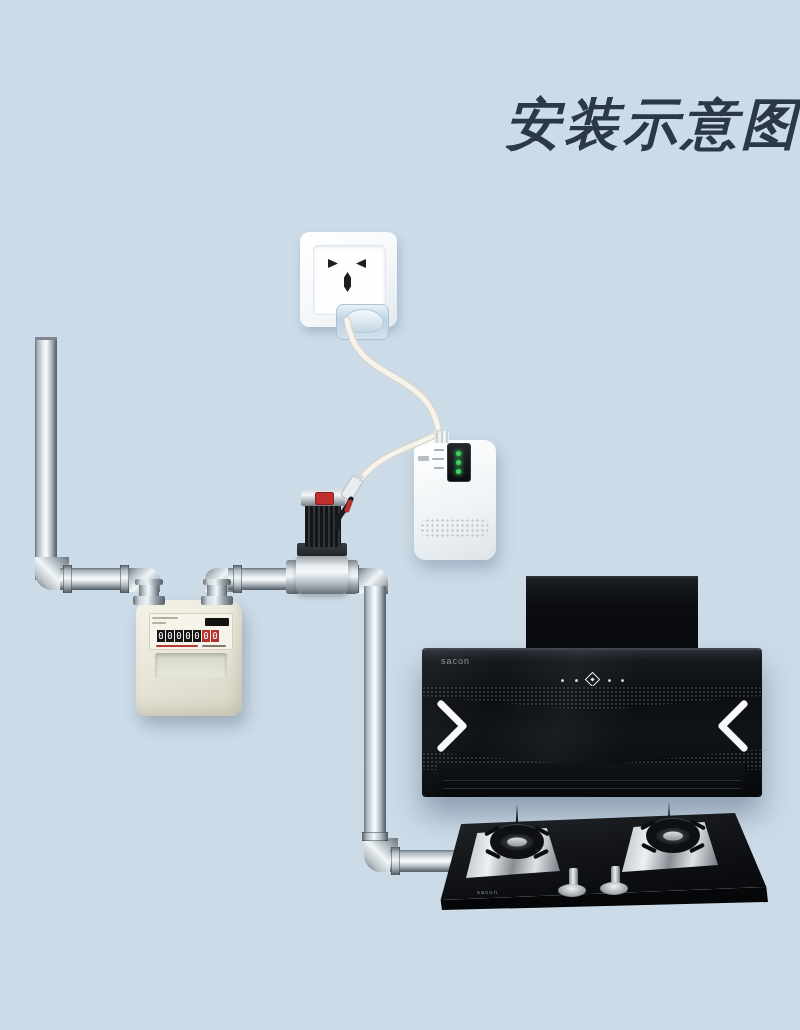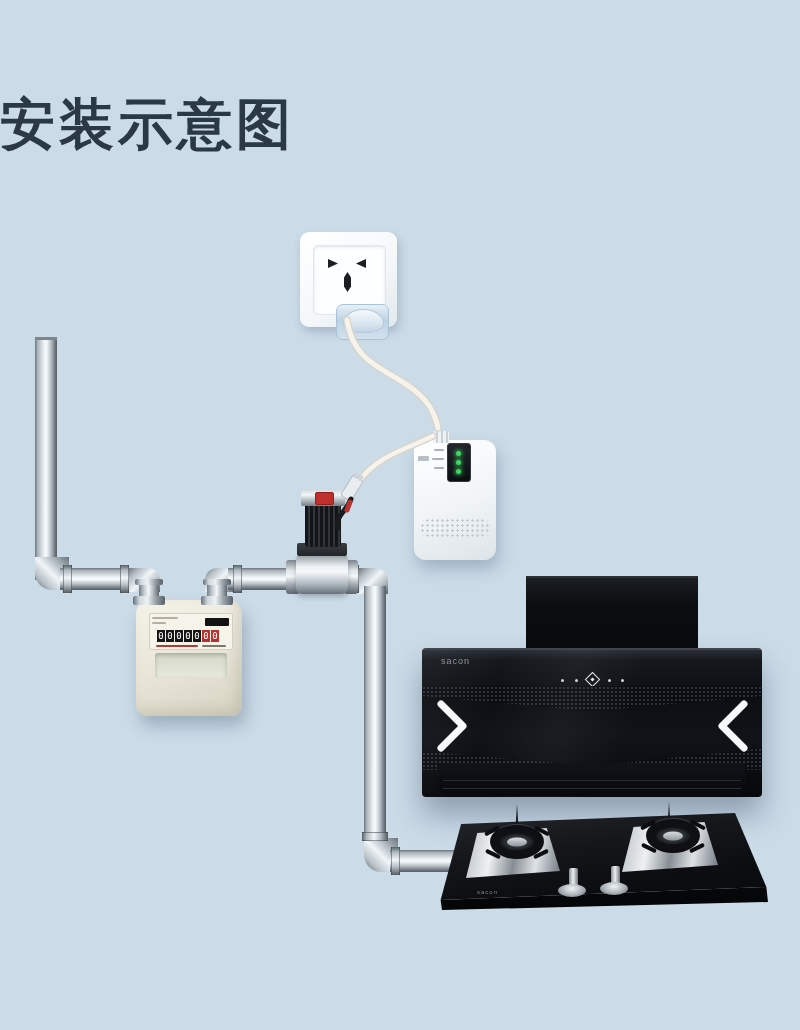--- a/index.html
+++ b/index.html
@@ -1,20 +1,20 @@
 <!DOCTYPE html>
 <html><head>
 <meta charset="utf-8">
 <style>
   html,body{margin:0;padding:0;}
   .stage{position:relative;width:800px;height:1030px;background:#ccdbe8;overflow:hidden;
          font-family:"Liberation Sans", sans-serif;}
   
-  .title{position:absolute;top:88px;left:0;width:800px;text-align:left;
-         font-size:55px;font-weight:900;letter-spacing:4px;color:#2b3846;}
+  .title{position:absolute;top:88px;left:0;width:800px;text-align:right;
+         font-size:55px;font-weight:900;letter-spacing:4px;color:#2b3846;font-style:italic;}
   
   .pipe-v{position:absolute;background:linear-gradient(90deg,#6a737b 0%,#aab4bb 12%,#eef3f6 42%,#f6fafc 52%,#b9c2c8 72%,#646d75 94%,#596168 100%);}
   .pipe-h{position:absolute;background:linear-gradient(180deg,#6a737b 0%,#aab4bb 12%,#eef3f6 42%,#f6fafc 52%,#b9c2c8 72%,#646d75 94%,#596168 100%);}
   .elbow{position:absolute;background:linear-gradient(135deg,#6a737b 0%,#b4bdc4 22%,#f0f5f7 48%,#b9c2c8 72%,#5a626a 100%);}
   .elbow45{background:linear-gradient(45deg,#5a626a 0%,#b9c2c8 25%,#f0f5f7 50%,#aab4bb 75%,#6a737b 100%);}
   .ring-v{position:absolute;width:7px;height:28px;top:565px;
           background:linear-gradient(180deg,#59626a,#aeb8bf 18%,#f2f6f8 46%,#b9c2c8 70%,#525a62);
           border-left:1px solid rgba(40,45,50,.45);border-right:1px solid rgba(40,45,50,.45);}
   .ring-h{position:absolute;height:7px;width:26px;
           background:linear-gradient(90deg,#59626a,#aeb8bf 18%,#f2f6f8 46%,#b9c2c8 70%,#525a62);

